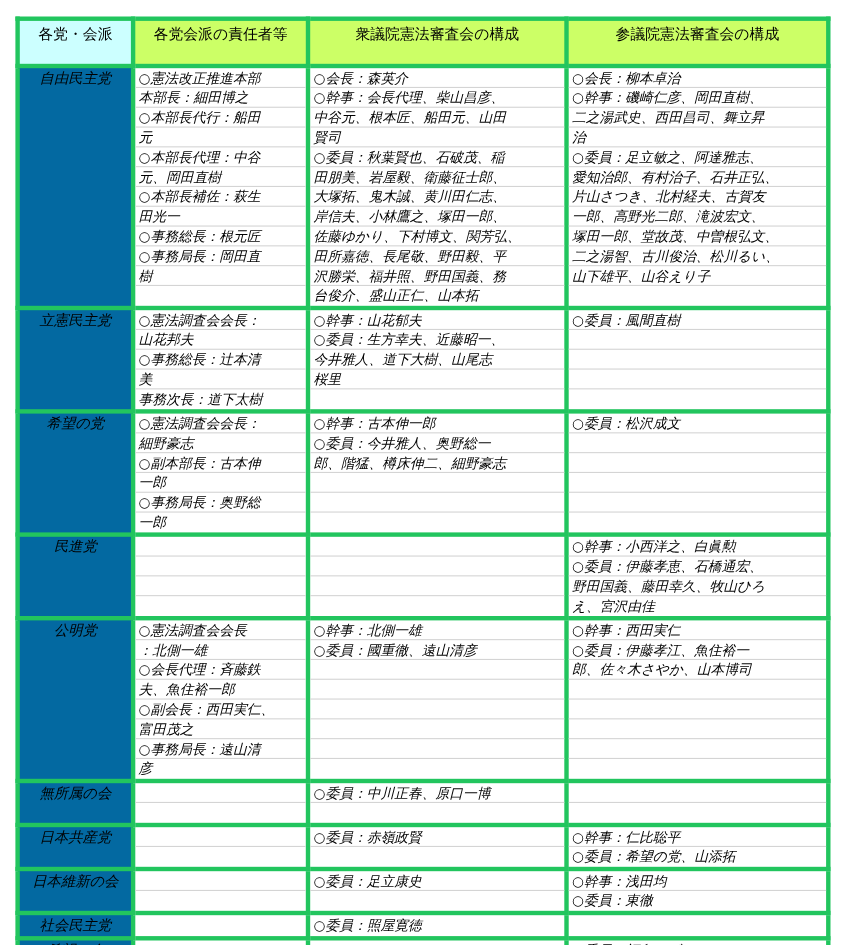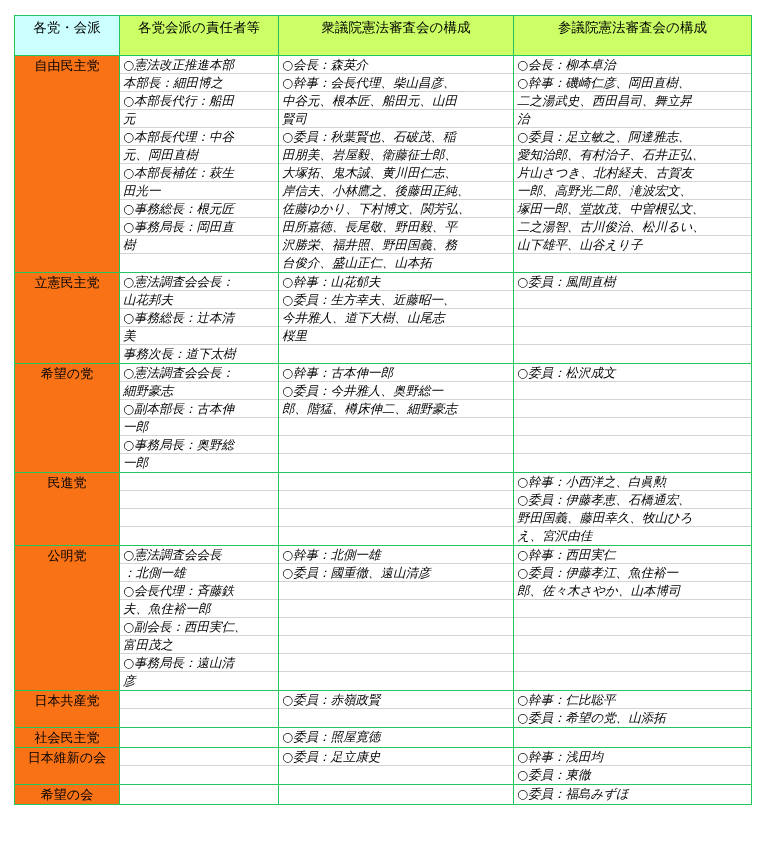--- a/index.html
+++ b/index.html
@@ -7,30 +7,30 @@
          font-family: "DejaVu Sans", "Liberation Sans", sans-serif; color: #000; }
   table.sheet {
     position: absolute; left: 14px; top: 15px;
     border-collapse: collapse; table-layout: fixed;
     width: 737px;
   }
   table.sheet col.c0 { width: 105px; }
   table.sheet col.c1 { width: 159px; }
   table.sheet col.c2 { width: 235px; }
   table.sheet col.c3 { width: 238px; }
-  th, td.cell { border: 1px solid #22c55e; padding: 0; vertical-align: top; }
+  th, td.cell { border: 4px solid #22c55e; padding: 0; vertical-align: top; }
   th {
     height: 36px; font-weight: normal; font-size: 13.5px;
     vertical-align: top; padding-top: 3px; text-align: center;
   }
   th.h0 { background: #ccffff; }
   th.hg { background: #ccff66; text-align: center; }
   td.party {
-    background: #f97316; text-align: center; font-size: 13px;
-    line-height: 18px; padding-top: 1px;
+    background: #0369a1; text-align: center; font-size: 13px;
+    line-height: 18px; padding-top: 1px; font-style: italic;
   }
   .lines { display: flex; flex-direction: column; font-style: italic; }
   .line {
     height: 18px; line-height: 18px; font-size: 12.5px;
     border-bottom: 1px solid #d4d4d4; box-sizing: border-box;
     padding-left: 3px; white-space: nowrap; overflow: hidden;
   }
   .line:last-child { border-bottom: none; }
 </style>
 </head>
@@ -72,21 +72,21 @@
         </td>
         <td class="cell">
           <div class="lines">
             <div class="line">○会長：森英介</div>
             <div class="line">○幹事：会長代理、柴山昌彦、</div>
             <div class="line">中谷元、根本匠、船田元、山田</div>
             <div class="line">賢司</div>
             <div class="line">○委員：秋葉賢也、石破茂、稲</div>
             <div class="line">田朋美、岩屋毅、衛藤征士郎、</div>
             <div class="line">大塚拓、鬼木誠、黄川田仁志、</div>
-            <div class="line">岸信夫、小林鷹之、後藤田正純、</div>
+            <div class="line">岸信夫、小林鷹之、塚田一郎、</div>
             <div class="line">佐藤ゆかり、下村博文、関芳弘、</div>
             <div class="line">田所嘉徳、長尾敬、野田毅、平</div>
             <div class="line">沢勝栄、福井照、野田国義、務</div>
             <div class="line">台俊介、盛山正仁、山本拓</div>
           </div>
         </td>
         <td class="cell">
           <div class="lines">
             <div class="line">○会長：柳本卓治</div>
             <div class="line">○幹事：磯崎仁彦、岡田直樹、</div>
@@ -226,20 +226,41 @@
             <div class="line">郎、佐々木さやか、山本博司</div>
             <div class="line"></div>
             <div class="line"></div>
             <div class="line"></div>
             <div class="line"></div>
             <div class="line"></div>
           </div>
         </td>
       </tr>
       <tr>
+        <td class="cell party">無所属の会</td>
+        <td class="cell">
+          <div class="lines">
+            <div class="line"></div>
+            <div class="line"></div>
+          </div>
+        </td>
+        <td class="cell">
+          <div class="lines">
+            <div class="line">○委員：中川正春、原口一博</div>
+            <div class="line"></div>
+          </div>
+        </td>
+        <td class="cell">
+          <div class="lines">
+            <div class="line"></div>
+            <div class="line"></div>
+          </div>
+        </td>
+      </tr>
+      <tr>
         <td class="cell party">日本共産党</td>
         <td class="cell">
           <div class="lines">
             <div class="line"></div>
             <div class="line"></div>
           </div>
         </td>
         <td class="cell">
           <div class="lines">
             <div class="line">○委員：赤嶺政賢</div>
@@ -247,55 +268,55 @@
           </div>
         </td>
         <td class="cell">
           <div class="lines">
             <div class="line">○幹事：仁比聡平</div>
             <div class="line">○委員：希望の党、山添拓</div>
           </div>
         </td>
       </tr>
       <tr>
-        <td class="cell party">社会民主党</td>
-        <td class="cell">
-          <div class="lines">
-            <div class="line"></div>
-          </div>
-        </td>
-        <td class="cell">
-          <div class="lines">
-            <div class="line">○委員：照屋寛徳</div>
-          </div>
-        </td>
-        <td class="cell">
-          <div class="lines">
-            <div class="line"></div>
-          </div>
-        </td>
-      </tr>
-      <tr>
         <td class="cell party">日本維新の会</td>
         <td class="cell">
           <div class="lines">
             <div class="line"></div>
             <div class="line"></div>
           </div>
         </td>
         <td class="cell">
           <div class="lines">
             <div class="line">○委員：足立康史</div>
             <div class="line"></div>
           </div>
         </td>
         <td class="cell">
           <div class="lines">
             <div class="line">○幹事：浅田均</div>
             <div class="line">○委員：東徹</div>
+          </div>
+        </td>
+      </tr>
+      <tr>
+        <td class="cell party">社会民主党</td>
+        <td class="cell">
+          <div class="lines">
+            <div class="line"></div>
+          </div>
+        </td>
+        <td class="cell">
+          <div class="lines">
+            <div class="line">○委員：照屋寛徳</div>
+          </div>
+        </td>
+        <td class="cell">
+          <div class="lines">
+            <div class="line"></div>
           </div>
         </td>
       </tr>
       <tr>
         <td class="cell party">希望の会</td>
         <td class="cell">
           <div class="lines">
             <div class="line"></div>
           </div>
         </td>

